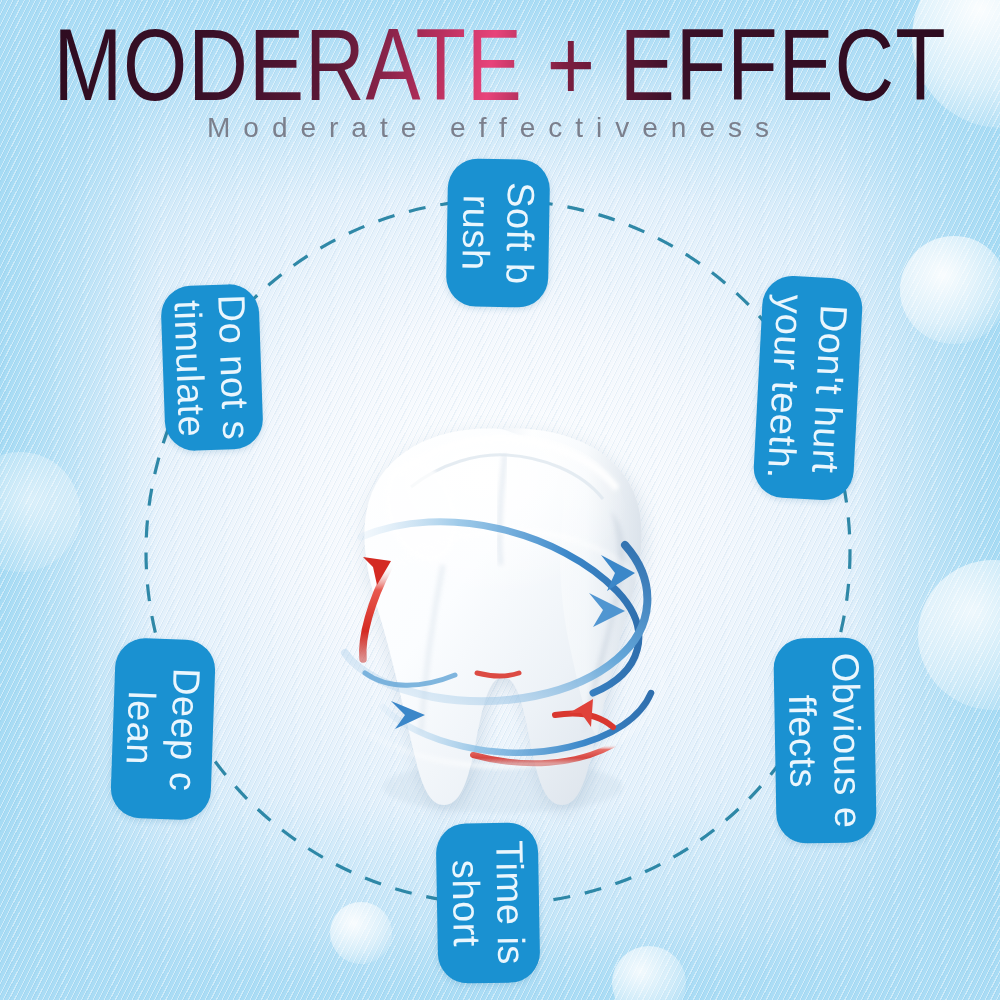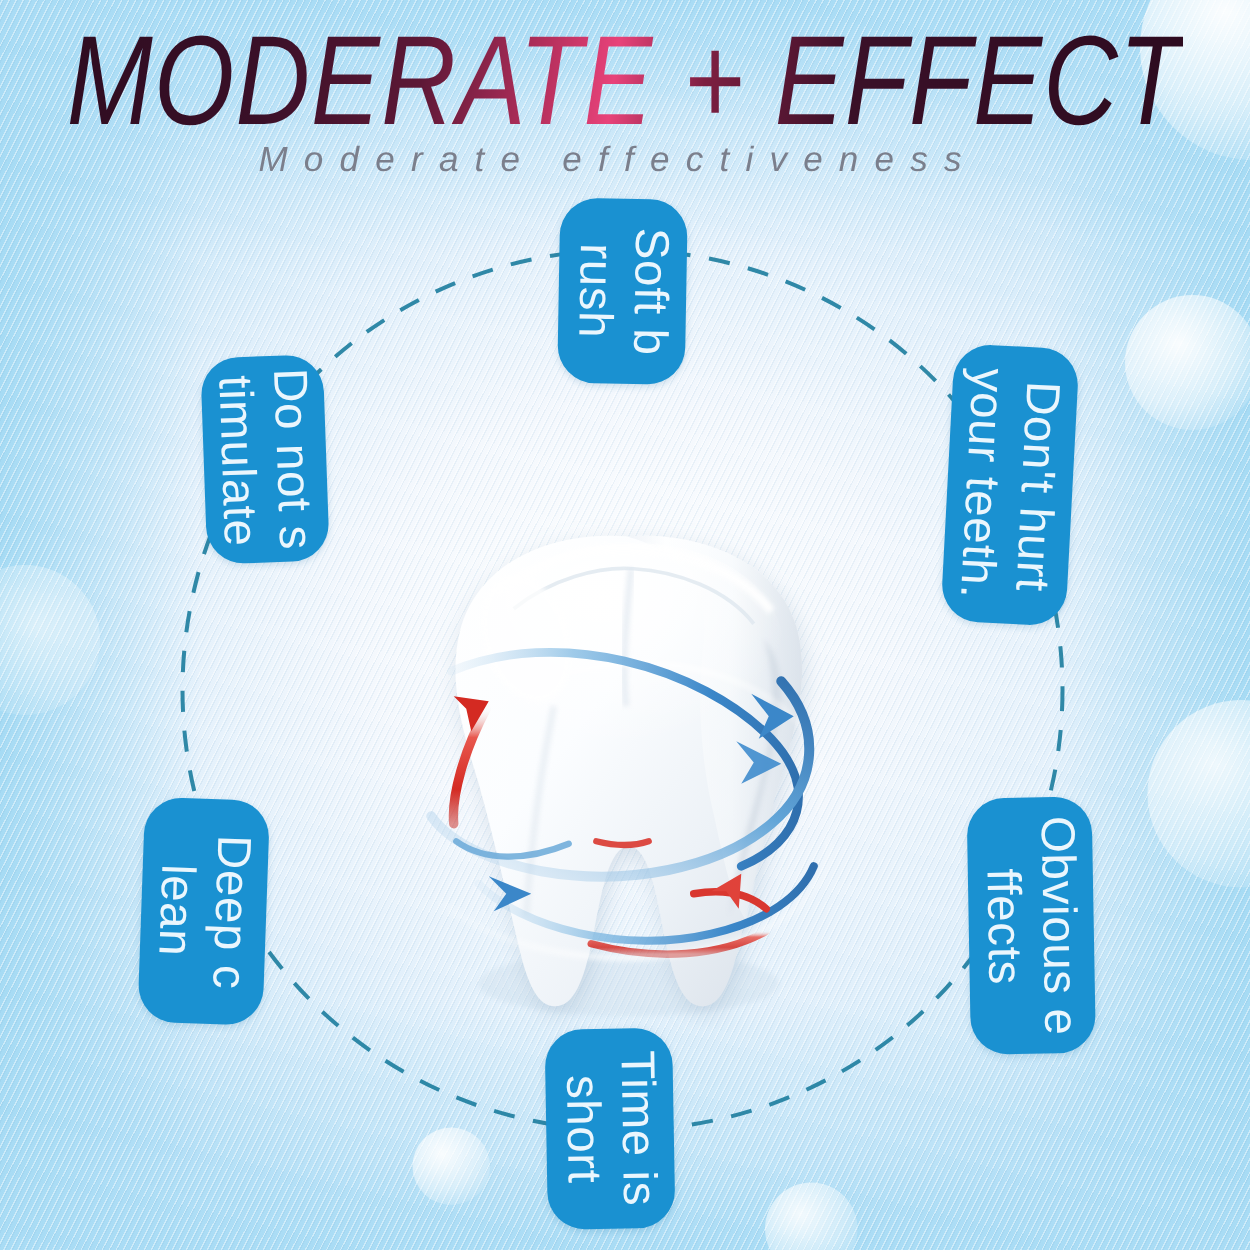--- a/index.html
+++ b/index.html
@@ -28,21 +28,21 @@
     position:absolute;inset:-40px;
     background:repeating-linear-gradient(117deg,
       rgba(255,255,255,.50) 0px, rgba(255,255,255,.50) 1px,
       rgba(120,170,205,.13) 1px, rgba(120,170,205,.13) 2px,
       rgba(255,255,255,0) 2px, rgba(255,255,255,0) 5px);
     opacity:.85;pointer-events:none;
   }
   .bubble{position:absolute;border-radius:50%;pointer-events:none;}
 
   
-  #header{position:absolute;left:0;top:0;width:1000px;height:150px;font-style:italic;}
+  #header{position:absolute;left:0;top:0;width:1000px;height:150px;}
   #title{
     position:absolute;left:0;top:14px;width:1000px;text-align:center;
     font-size:86px;line-height:86px;font-weight:400;
     font-family:"Liberation Sans","DejaVu Sans",sans-serif;
     letter-spacing:1px;white-space:nowrap;
     transform:scaleY(1.18) scaleX(.96);transform-origin:50% 0;
   }
   #title .seg{
     background:linear-gradient(100deg,#2e0c20 0%,#3a1028 18%,#5d1836 32%,#b8305e 43%,#e8437a 49%,#7d1f41 57%,#3a1028 70%,#2d0b1f 100%);
     -webkit-background-clip:text;background-clip:text;color:transparent;

